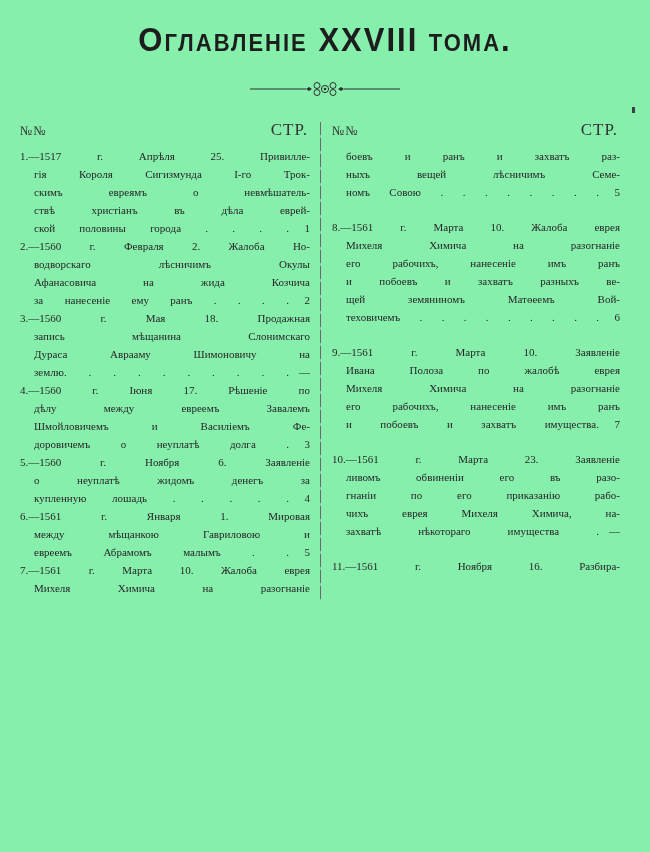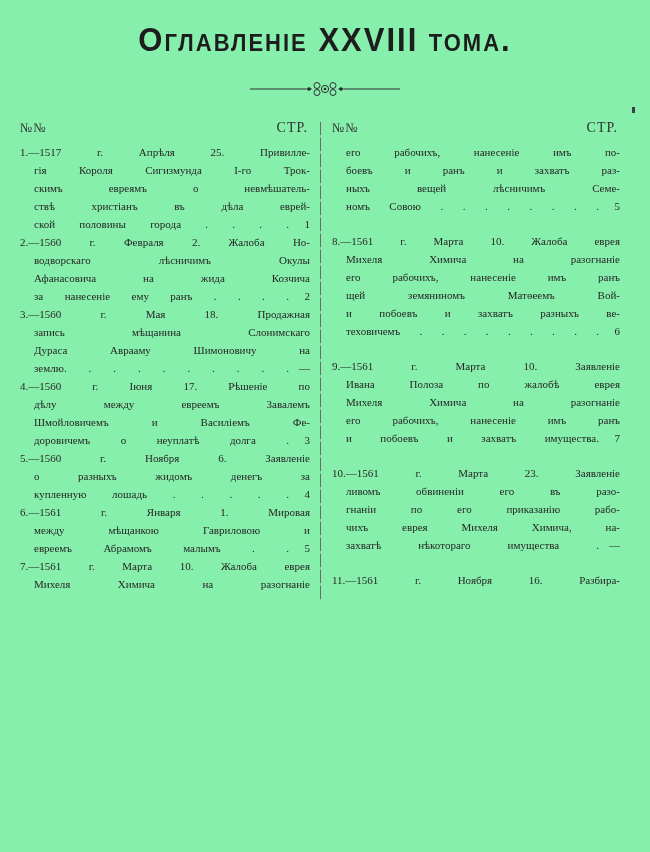--- a/index.html
+++ b/index.html
@@ -58,21 +58,21 @@
   .col-head {
     display: flex;
     justify-content: space-between;
     align-items: baseline;
     font-size: 13px;
     color: #333;
     margin-bottom: 7px;
     padding-right: 2px;
   }
   .col-head .no { letter-spacing: 1px; }
-  .col-head .pg-h { font-size: 14px; letter-spacing: 1px; }
+  .col-head .pg-h { font-size: 17px; letter-spacing: 1px; }
   .entries { font-size: 11px; line-height: 18px; color: #272727; }
   .entry { margin: 0; }
   .col-right .entry { margin-top: 17px; }
   .col-right .entry:first-child { margin-top: 0; }
   .line { display: flex; }
   .line .txt {
     flex: 1 1 auto;
     text-align: justify;
     text-align-last: justify;
     white-space: nowrap;
@@ -181,21 +181,21 @@
             <div class="line cont">
               <span class="txt">доровичемъ о неуплатѣ долга .</span>
               <span class="pg">3</span>
             </div>
           </div>
           <div class="entry">
             <div class="line">
               <span class="txt">5.—1560 г. Ноября 6. Заявленіе</span>
             </div>
             <div class="line cont">
-              <span class="txt">о разныхъ жидомъ денегъ за</span>
+              <span class="txt">о неуплатѣ жидомъ денегъ за</span>
             </div>
             <div class="line cont">
               <span class="txt">купленную лошадь . . . . .</span>
               <span class="pg">4</span>
             </div>
           </div>
           <div class="entry">
             <div class="line">
               <span class="txt">6.—1561 г. Января 1. Мировая</span>
             </div>
@@ -221,23 +221,20 @@
     <div class="divider"></div>
 
     <div class="col col-right">
       <div class="col-head">
         <span class="no">№№</span>
         <span class="pg-h">СТР.</span>
       </div>
       <div class="entries" id="col-1">
           <div class="entry">
             <div class="line cont">
-              <span class="txt">его рабочихъ, нанесеніе имъ по-</span>
-            </div>
-            <div class="line cont">
               <span class="txt">боевъ и ранъ и захватъ раз-</span>
             </div>
             <div class="line cont">
               <span class="txt">ныхъ вещей лѣсничимъ Семе-</span>
             </div>
             <div class="line cont">
               <span class="txt">номъ Совою . . . . . . . .</span>
               <span class="pg">5</span>
             </div>
           </div>
@@ -245,24 +242,24 @@
             <div class="line">
               <span class="txt">8.—1561 г. Марта 10. Жалоба еврея</span>
             </div>
             <div class="line cont">
               <span class="txt">Михеля Химича на разогнаніе</span>
             </div>
             <div class="line cont">
               <span class="txt">его рабочихъ, нанесеніе имъ ранъ</span>
             </div>
             <div class="line cont">
+              <span class="txt">и побоевъ и захватъ разныхъ ве-</span>
+            </div>
+            <div class="line cont">
               <span class="txt">щей земяниномъ Матѳеемъ Вой-</span>
-            </div>
-            <div class="line cont">
-              <span class="txt">и побоевъ и захватъ разныхъ ве-</span>
             </div>
             <div class="line cont">
               <span class="txt">теховичемъ . . . . . . . . .</span>
               <span class="pg">6</span>
             </div>
           </div>
           <div class="entry">
             <div class="line">
               <span class="txt">9.—1561 г. Марта 10. Заявленіе</span>
             </div>

